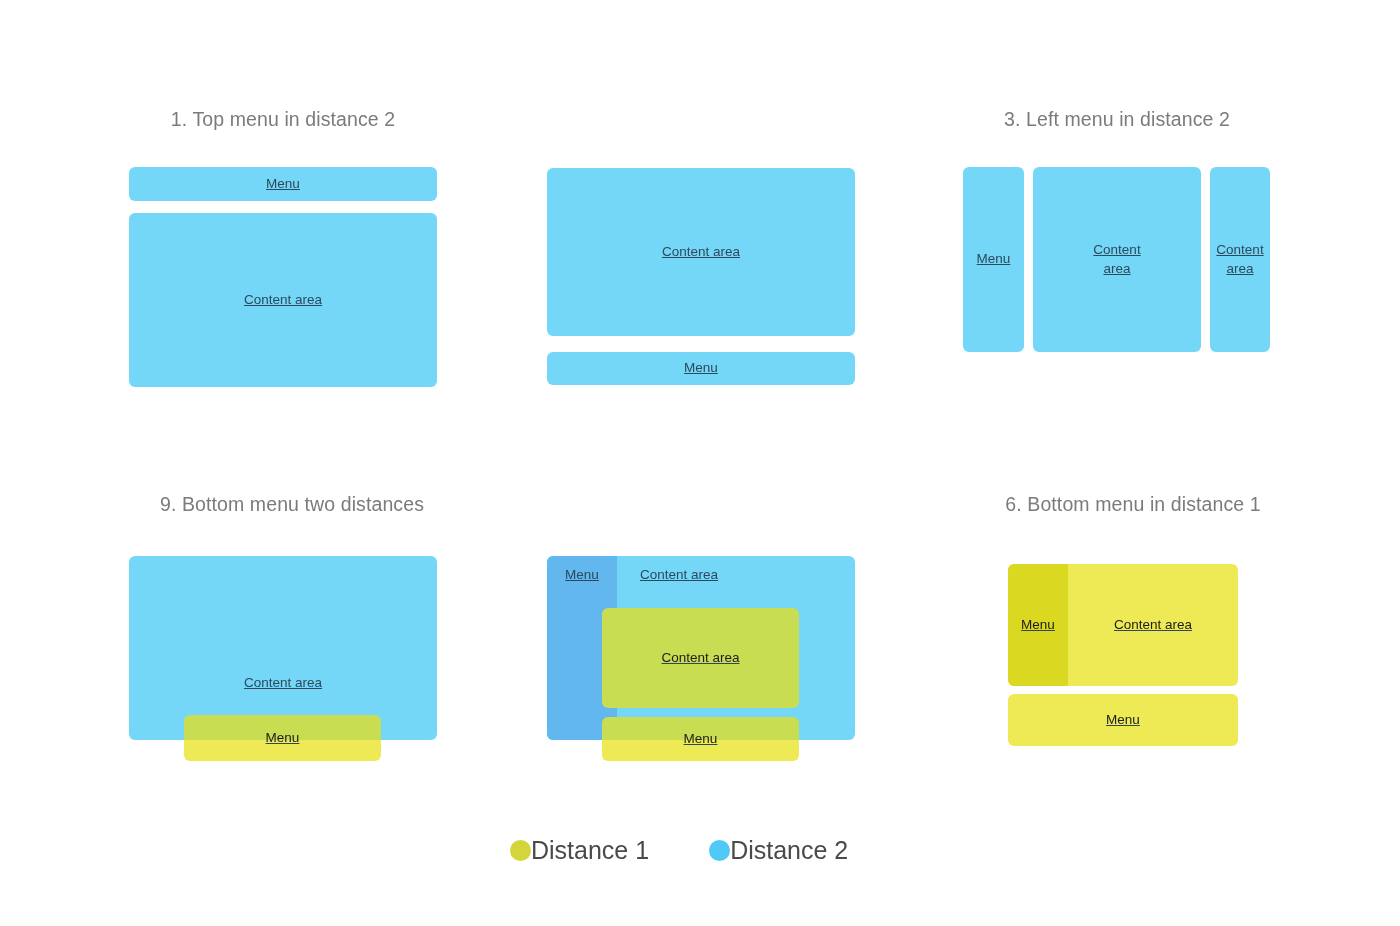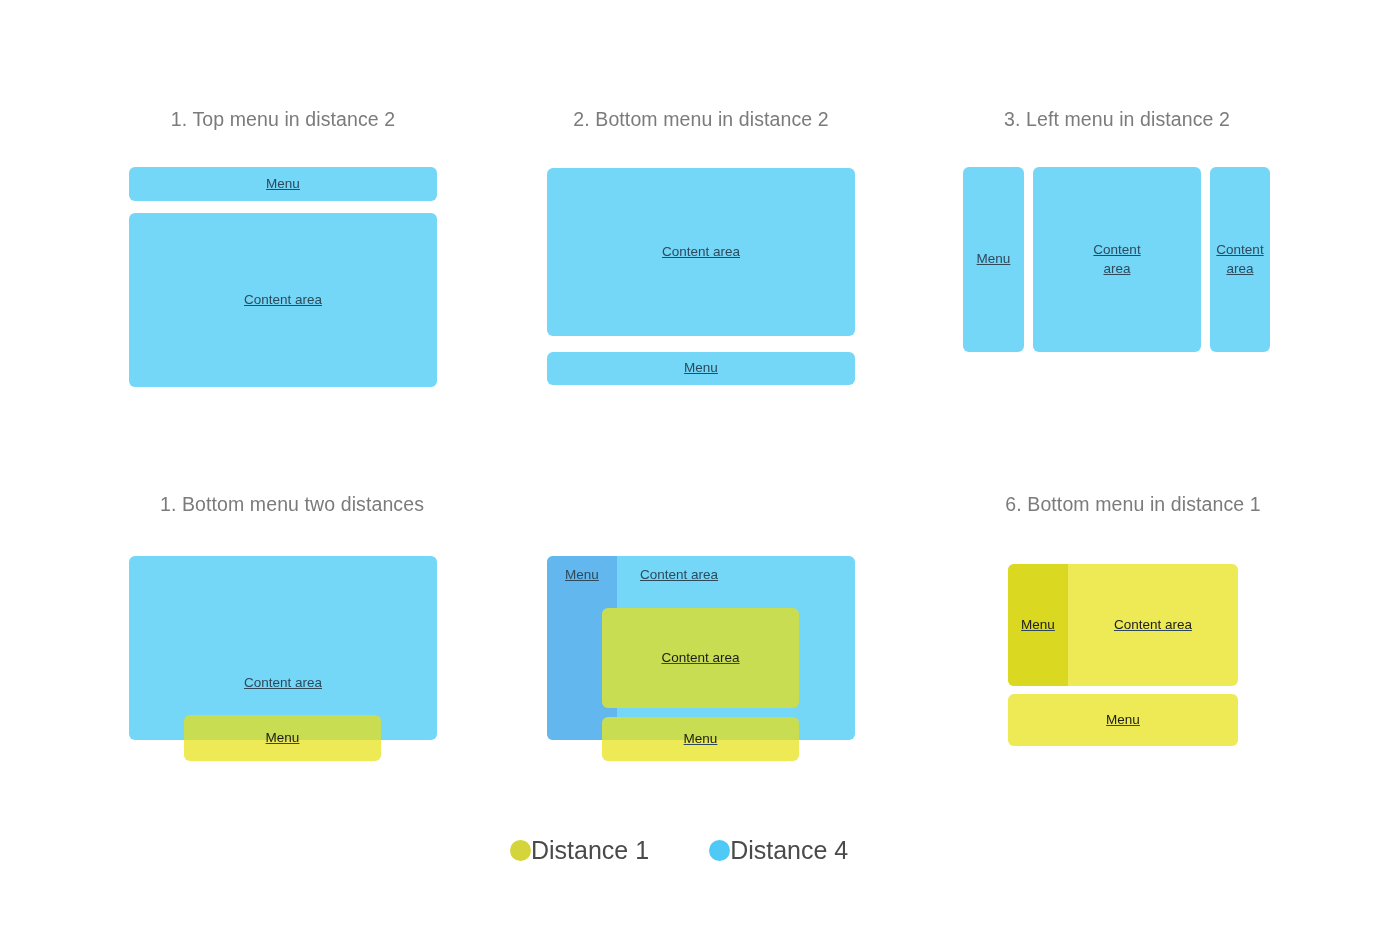--- a/index.html
+++ b/index.html
@@ -101,21 +101,20 @@
   <div class="panel-title" style="left:283px; top:108px;">1. Top menu in distance 2</div>
 
   <div class="box blue" style="left:129px; top:167px; width:308px; height:34px;">
     <span class="box-label">Menu</span>
   </div>
 
   <div class="box blue" style="left:129px; top:213px; width:308px; height:174px;">
     <span class="box-label">Content area</span>
   </div>
 
-  <div class="panel-title" style="left:701px; top:108px;">2. Bottom menu in distance 2</div>
 
   <div class="box blue" style="left:547px; top:168px; width:308px; height:168px;">
     <span class="box-label">Content area</span>
   </div>
 
   <div class="box blue" style="left:547px; top:352px; width:308px; height:33px;">
     <span class="box-label">Menu</span>
   </div>
 
   <div class="panel-title" style="left:1117px; top:108px;">3. Left menu in distance 2</div>
@@ -127,21 +126,21 @@
   <div class="box blue" style="left:1033px; top:167px; width:168px; height:185px;">
     <span class="box-label">Content
 area</span>
   </div>
 
   <div class="box blue" style="left:1210px; top:167px; width:60px; height:185px;">
     <span class="box-label">Content
 area</span>
   </div>
 
-  <div class="panel-title" style="left:292px; top:493px;">1. Bottom menu two distances</div>
+  <div class="panel-title" style="left:292px; top:493px;">9. Bottom menu two distances</div>
 
   <div class="box blue" style="left:129px; top:556px; width:308px; height:184px;">
     <span class="box-label" style="position:relative; top:35px;">Content area</span>
   </div>
 
   <div class="group" style="left:184px; top:715px; width:197px; height:46px;">
     <div class="box olive" style="left:0; top:0; width:197px; height:25px; border-radius:6px 6px 0 0;"></div>
     <div class="box yellow" style="left:0; top:25px; width:197px; height:21px; border-radius:0 0 6px 6px;"></div>
     <div class="box" style="left:0; top:0; width:197px; height:46px; background:transparent;">
       <span class="box-label" style="color:#1d1d1b;">Menu</span>
@@ -183,17 +182,17 @@
     <span class="box-label" style="color:#1d1d1b;">Menu</span>
   </div>
 
   <div class="legend" style="left:510px; top:836px;">
     <div class="legend-item">
       <span class="legend-dot d1"></span>
       <span class="legend-text">Distance 1</span>
     </div>
     <div class="legend-item">
       <span class="legend-dot d2"></span>
-      <span class="legend-text">Distance 4</span>
+      <span class="legend-text">Distance 2</span>
     </div>
   </div>
 
 </div>
 
 </body></html>

